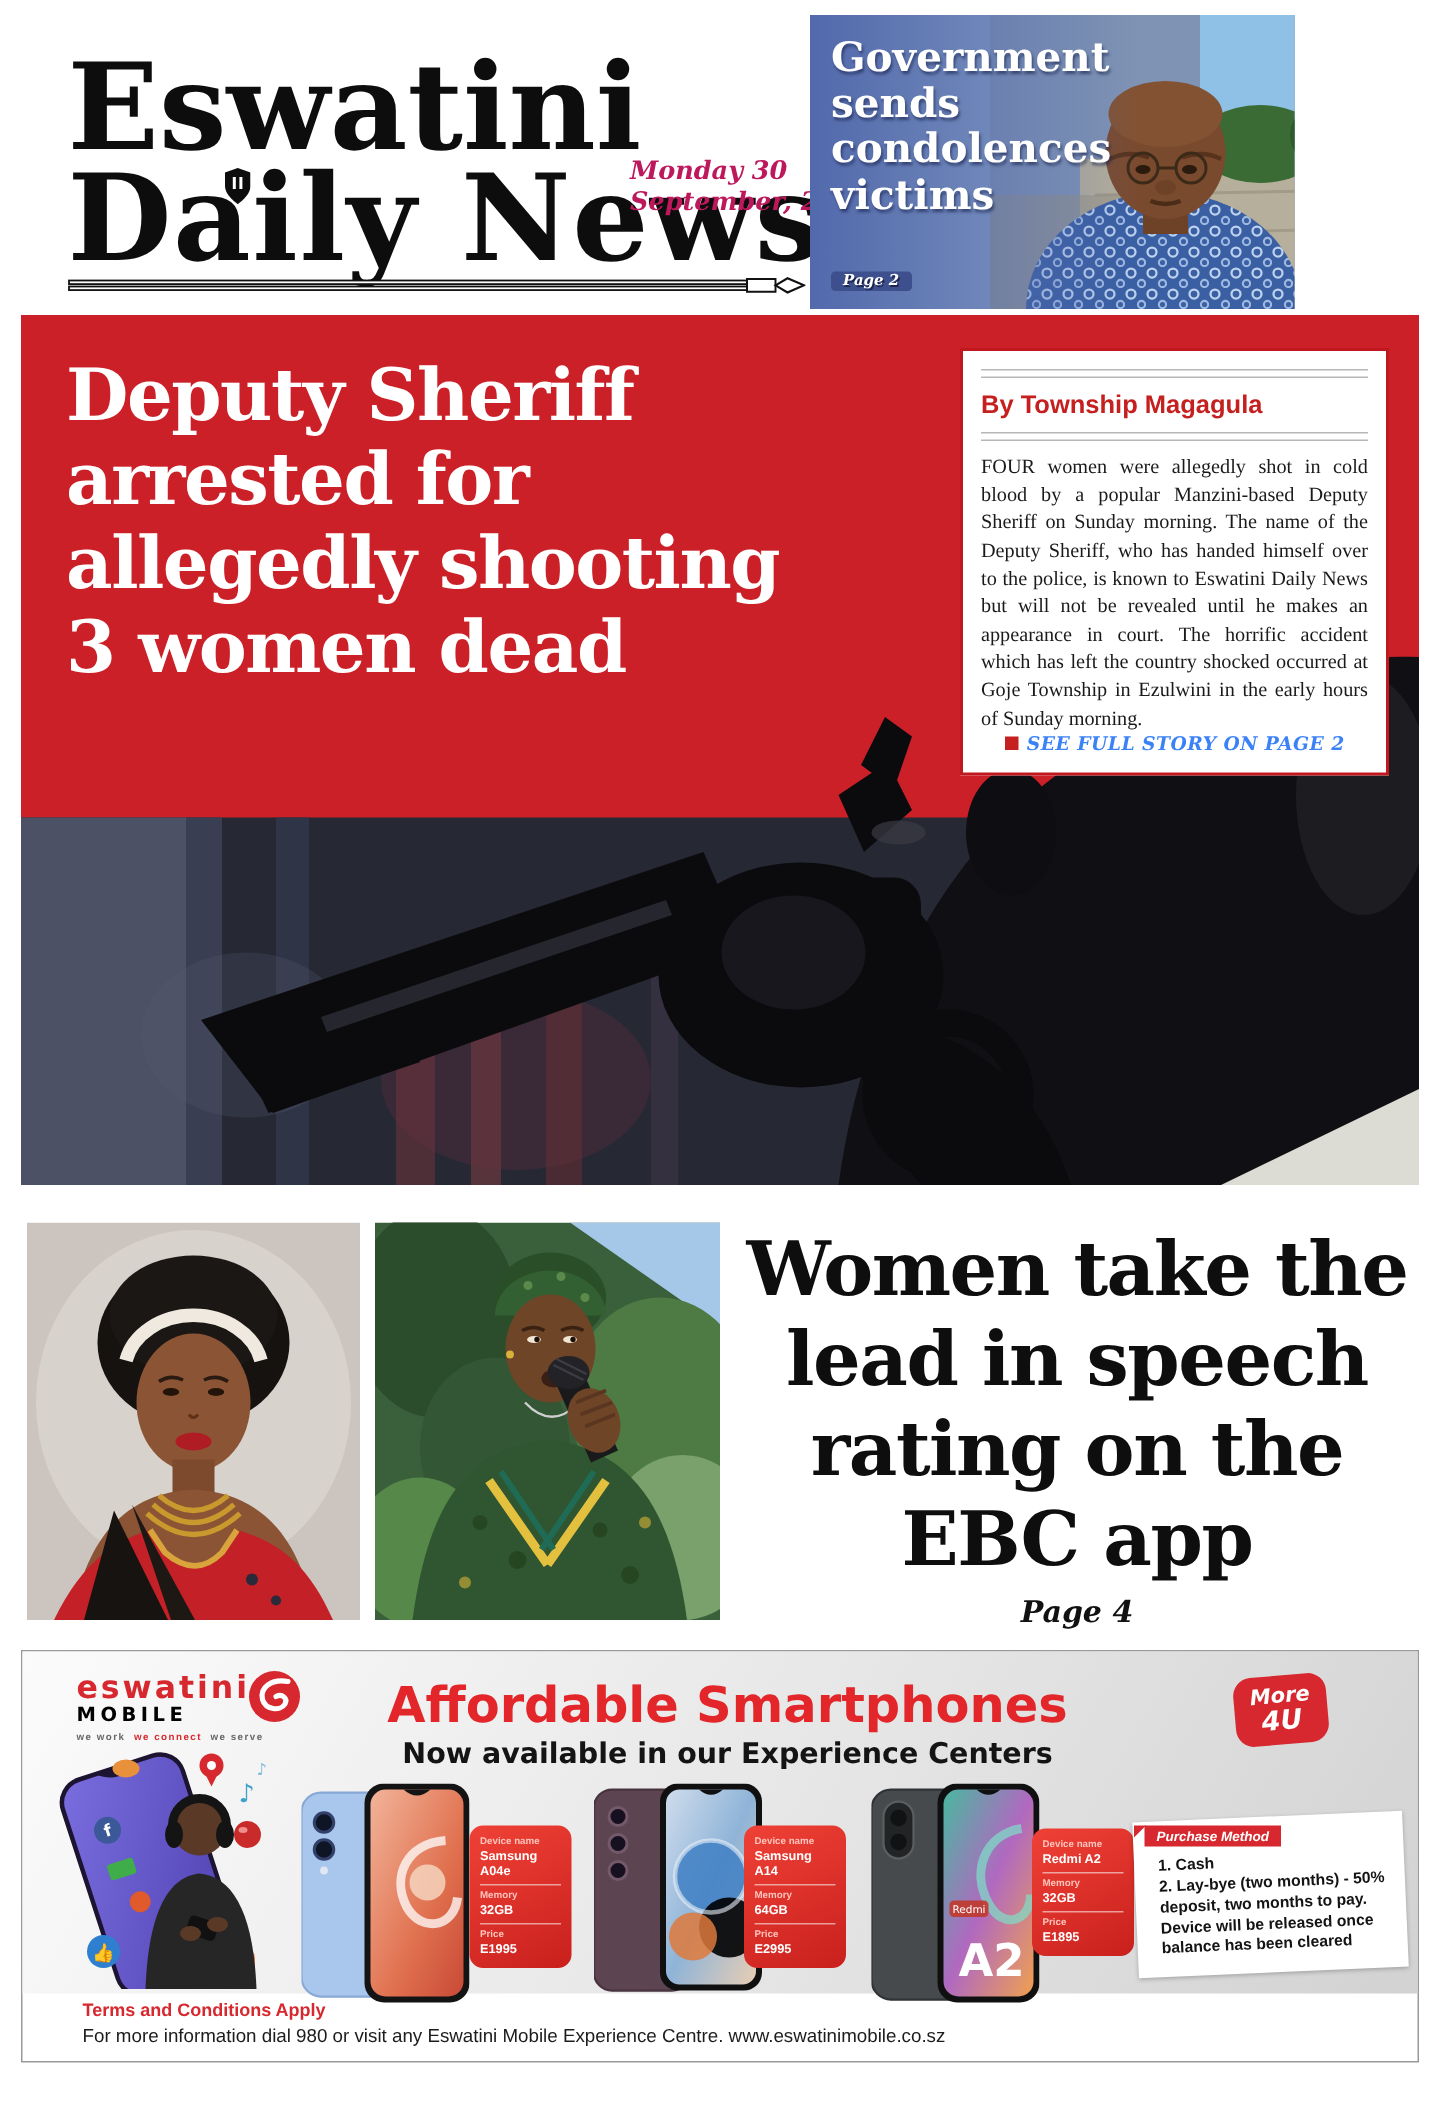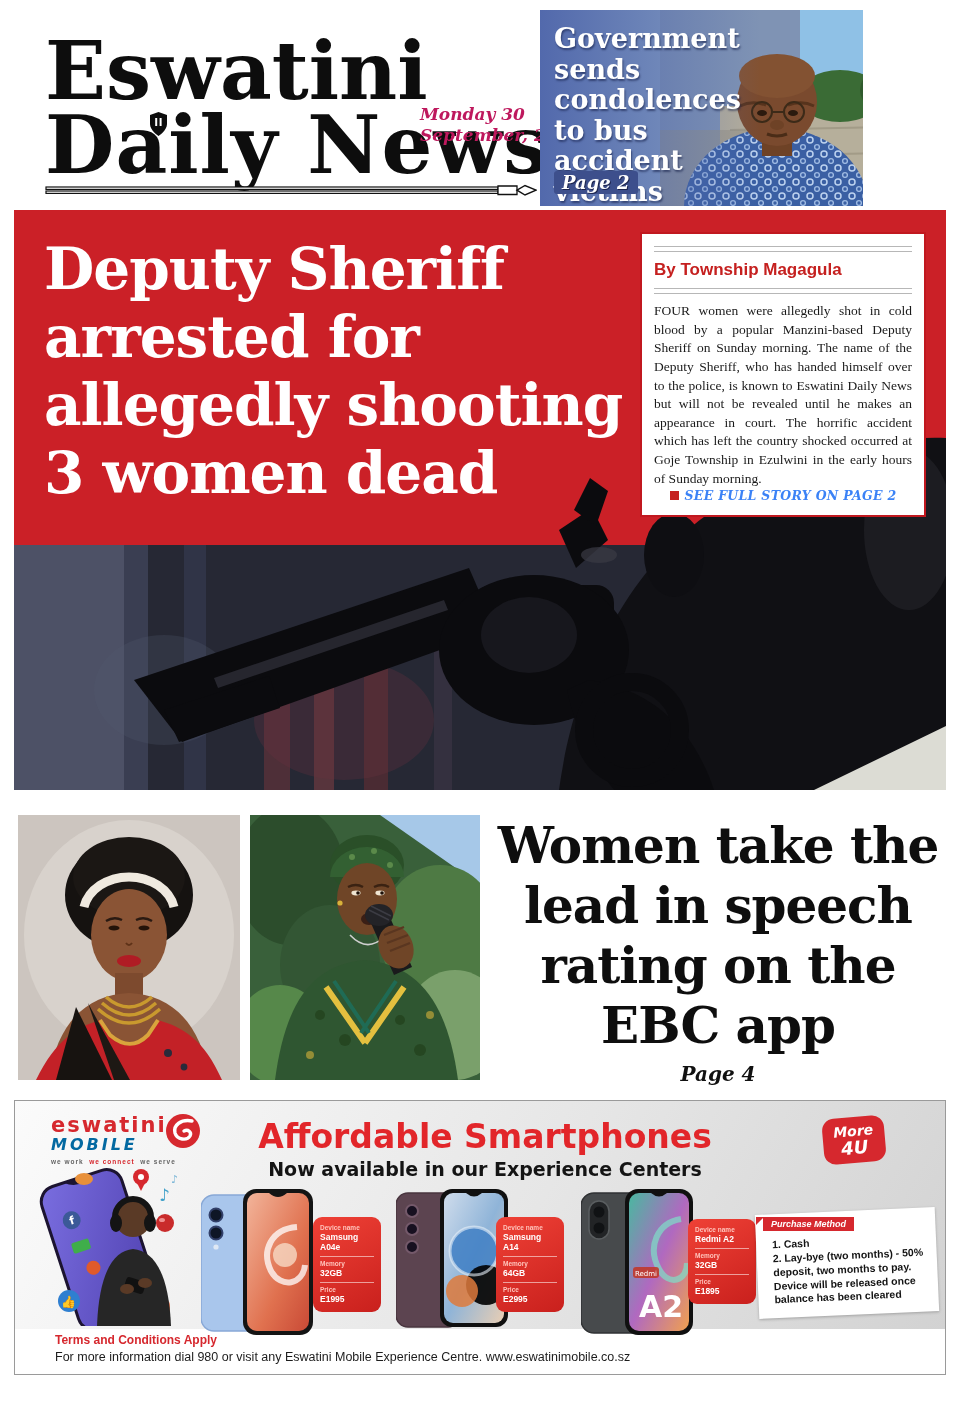--- a/index.html
+++ b/index.html
@@ -17,28 +17,28 @@
         font-style:italic;font-weight:700;font-size:17px;color:#be185d;line-height:1.25;margin-top:28px;}
   .pen-rule{position:absolute;left:45px;top:183px;}
 
   
   .teaser{position:absolute;left:540px;top:10px;width:323px;height:196px;background:#737373;overflow:hidden;}
   .teaser svg{position:absolute;left:0;top:0;}
   .teaser-headline{position:absolute;left:14px;top:14px;width:230px;
         font-family:"DejaVu Serif","Liberation Serif",serif;font-weight:800;font-size:27px;
         line-height:1.13;color:#ffffff;text-shadow:1px 2px 2px rgba(22,32,74,.6);}
   .teaser-page{position:absolute;left:14px;bottom:12px;background:#3d4f8c;color:#fff;
-        font-family:"DejaVu Serif",serif;font-style:italic;font-weight:700;font-size:18px;
+        font-family:"DejaVu Serif",serif;font-style:italic;font-weight:700;font-size:10px;
         padding:1px 8px;border-radius:3px;text-shadow:1px 1px 0 rgba(20,25,60,.8);}
 
   
   .hero{position:absolute;left:14px;top:210px;width:932px;height:580px;background:#cb2027;}
   .hero-photo{position:absolute;left:0;top:0;}
   .hero-headline{position:absolute;left:30px;top:26px;margin:0;
-        font-family:"DejaVu Serif","Liberation Serif",serif;font-weight:800;font-size:58px;
+        font-family:"DejaVu Serif","Liberation Serif",serif;font-weight:800;font-size:48px;
         letter-spacing:-1px;line-height:1.17;color:#ffffff;}
   .article-card{position:absolute;right:20px;top:22px;width:258px;background:#ffffff;
         border:2px solid #c1181f;padding:10px 12px 12px 12px;}
   .dbl-rule{height:4px;border-top:1px solid #b7b7b7;border-bottom:1px solid #b7b7b7;margin:2px 0 8px 0;}
   .byline{color:#c5201f;font-weight:700;font-size:17px;font-family:"Liberation Sans",sans-serif;margin:0 0 8px 0;}
   .article-body{font-family:"Liberation Serif","DejaVu Serif",serif;font-size:13.5px;line-height:1.38;
         color:#1a1a1a;text-align:justify;margin-top:8px;}
   .see-more{text-align:center;font-family:"DejaVu Serif",serif;font-style:italic;
         font-weight:700;font-size:12.5px;color:#3b82f6;letter-spacing:.3px;}
   .see-more .sq{display:inline-block;width:9px;height:9px;background:#c5201f;margin-right:6px;}
@@ -51,21 +51,21 @@
   .sec-page{position:absolute;left:490px;top:1062px;width:456px;text-align:center;
         font-family:"DejaVu Serif",serif;font-style:italic;font-weight:800;font-size:20px;color:#111;}
 
   
   .ad{position:absolute;left:14px;top:1100px;width:932px;height:275px;background:#ffffff;
         border:1px solid #9a9a9a;box-sizing:border-box;}
   .ad-panel{position:absolute;left:0;top:0;width:930px;height:228px;
         background:linear-gradient(120deg,#fbfbfb,#e6e6e6 55%,#d2d2d2);}
   .ad-brand{position:absolute;left:36px;top:14px;line-height:1;}
   .brand-top{color:#d6282e;font-weight:700;font-size:21px;letter-spacing:2px;font-family:"DejaVu Sans",sans-serif;}
-  .brand-bottom{color:#0369a1;font-weight:700;font-size:16px;letter-spacing:3px;font-family:"DejaVu Sans",sans-serif;margin-top:1px;font-style:italic;}
+  .brand-bottom{color:#000000;font-weight:700;font-size:13px;letter-spacing:3px;font-family:"DejaVu Sans",sans-serif;margin-top:1px;}
   .brand-swirl{position:absolute;left:112px;top:-4px;}
   .brand-tagline{margin-top:6px;font-size:6.5px;font-weight:700;letter-spacing:1px;color:#666;}
   .brand-tagline .tg-red{color:#d6282e;}
   .ad-title{position:absolute;left:170px;top:16px;width:600px;text-align:center;
         font-family:"DejaVu Sans","Liberation Sans",sans-serif;}
   .ad-title .t1{color:#e2262a;font-weight:800;font-size:33px;letter-spacing:0px;}
   .ad-title .t2{color:#141414;font-weight:800;font-size:19px;margin-top:2px;}
   .more-badge{position:absolute;left:808px;top:16px;width:62px;height:46px;background:#d6282e;
         border-radius:12px;transform:rotate(-5deg);color:#fff;text-align:center;
         font-family:"DejaVu Sans",sans-serif;font-style:italic;font-weight:800;line-height:1;}
@@ -154,21 +154,20 @@
             <ellipse cx="253" cy="103" rx="5" ry="3" fill="#2b1a0e"></ellipse>
           <path d="M227 124 Q237 128 247 124" stroke="#4a2c17" stroke-width="3" fill="none"></path>
           <ellipse cx="237" cy="115" rx="7" ry="5" fill="#6e4226"></ellipse>
         </g>
         <rect x="0" y="0" width="220" height="196" fill="url(#teasefade)"></rect>
       </svg>
       <div class="teaser-headline">
         <div>Government</div>
         <div>sends</div>
         <div>condolences</div>
-        <div>to bus accident</div>
         <div>victims</div>
       </div>
       <div class="teaser-page">Page 2</div>
     </div>
   </header>
 
   <section class="hero">
     <svg class="hero-photo" width="932" height="580" viewBox="0 0 932 580">
 
       <rect x="0" y="335" width="932" height="245" fill="#262834"></rect>

